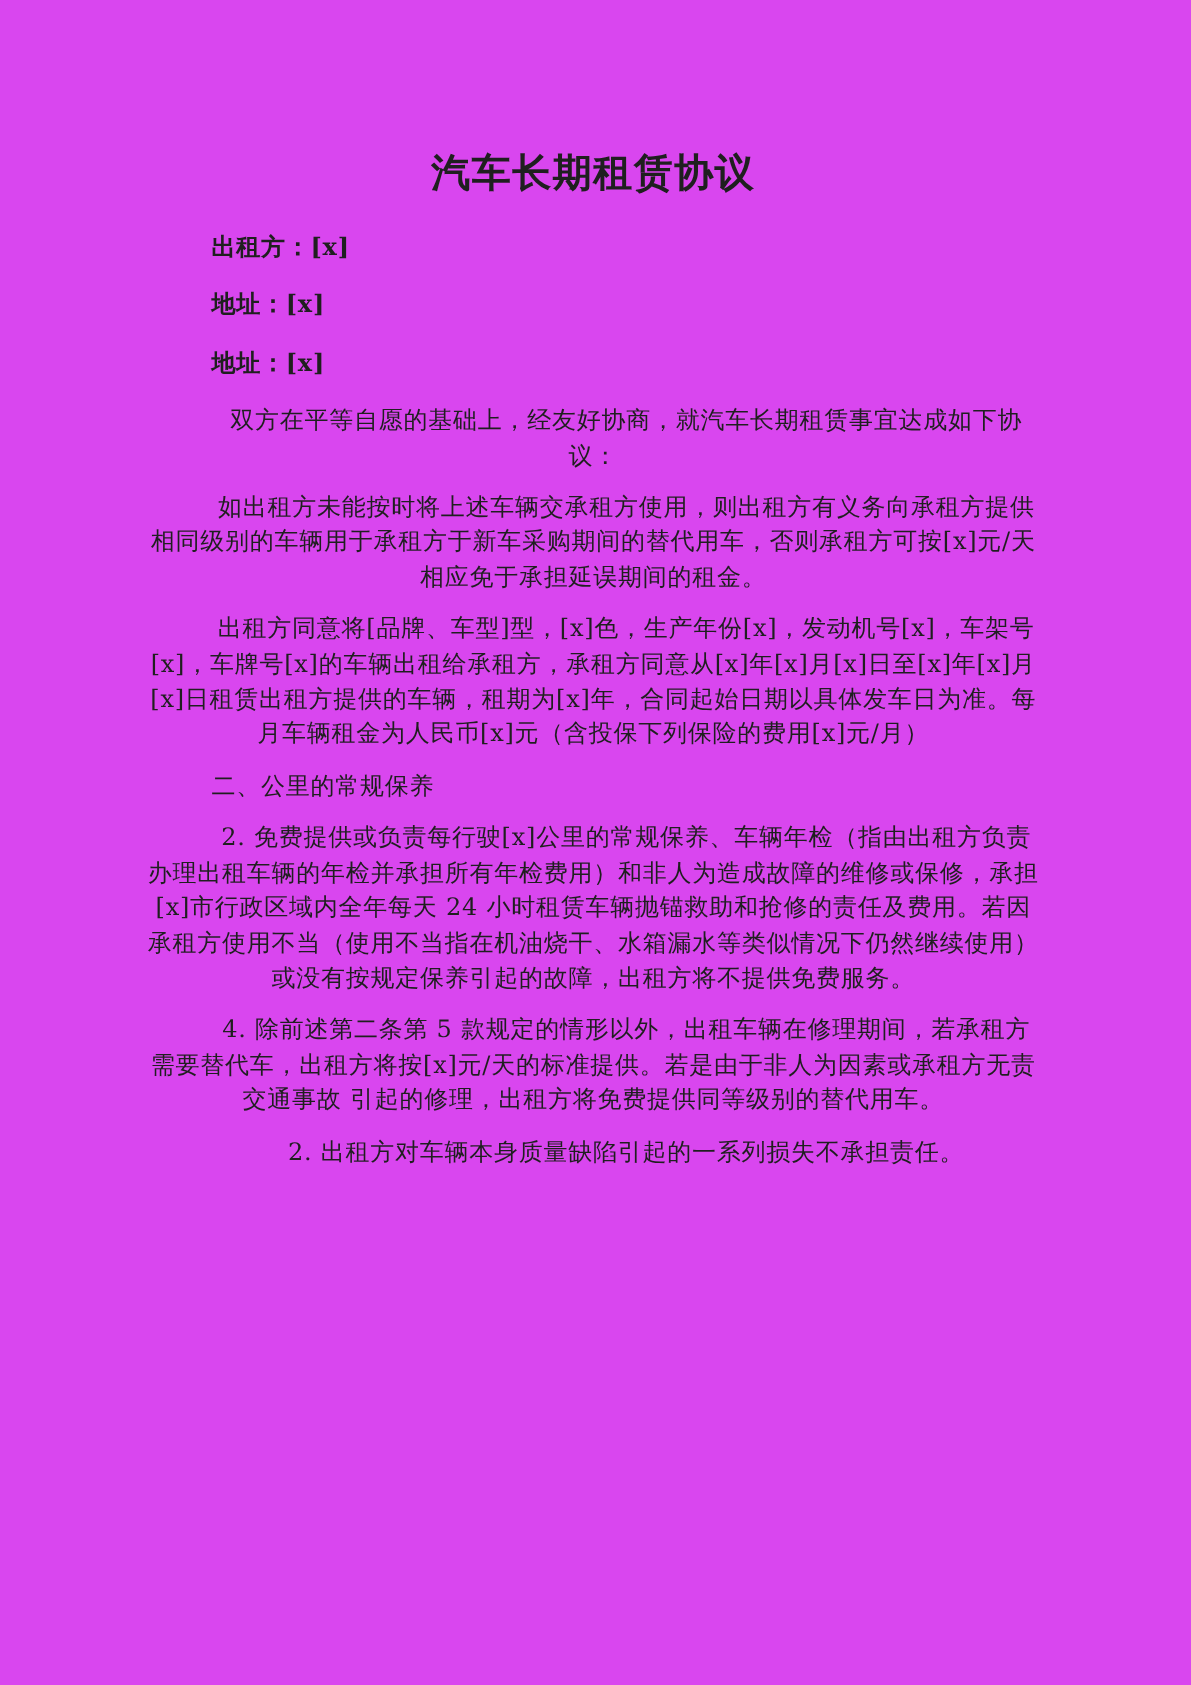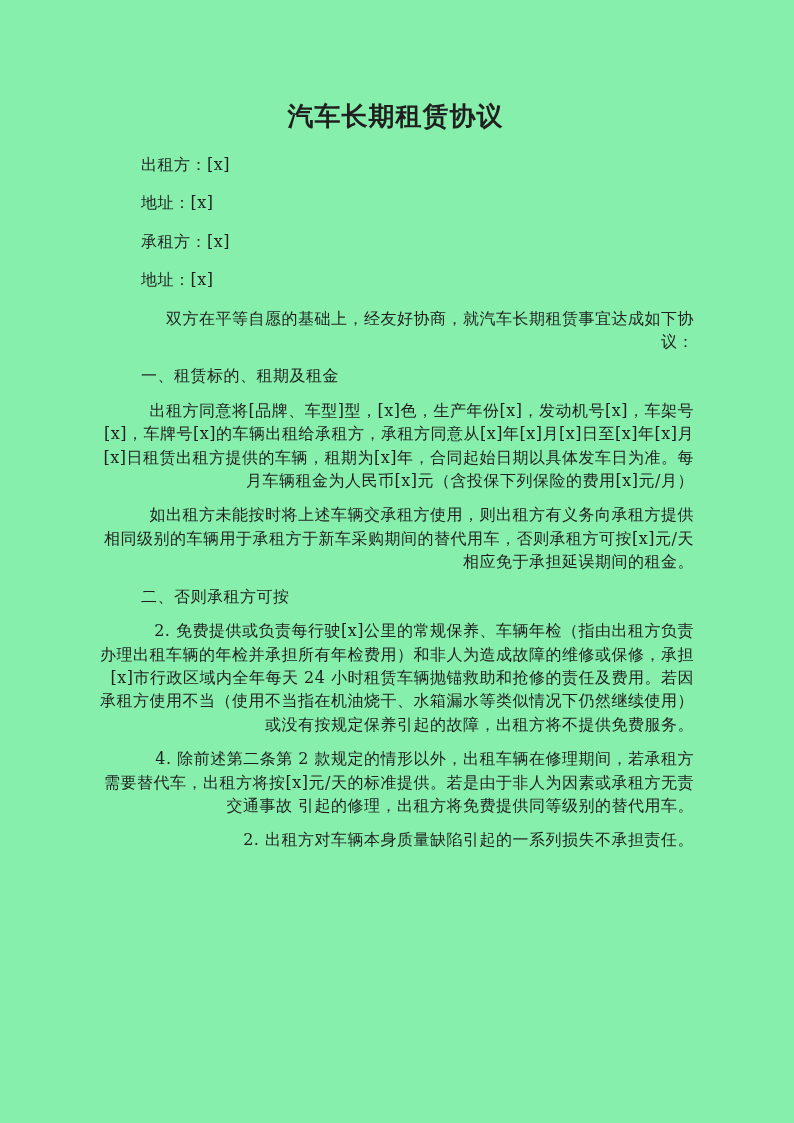--- a/index.html
+++ b/index.html
@@ -6,79 +6,78 @@
   html, body {
     margin: 0;
     padding: 0;
     background: #ffffff;
   }
   .page {
     position: relative;
     width: 794px;
     height: 1123px;
     margin: 0 auto;
-    background: #86efac;
+    background: #d946ef;
     box-sizing: border-box;
     padding: 99px 100px 40px 97px;
     overflow: hidden;
     font-family: "DejaVu Serif", "Liberation Serif", serif;
     color: #1f1f1f;
     font-size: 16px;
     letter-spacing: 0.5px;
   }
   .doc-title {
     font-size: 26px;
     font-weight: bold;
     text-align: center;
     line-height: 34px;
     margin: 0 0 20px 0;
     letter-spacing: 1px;
   }
   .info-line {
     line-height: 23.4px;
     margin: 0 0 15px 0;
     text-indent: 44px;
+    font-weight: bold;
   }
   .para {
     line-height: 23.4px;
     margin: 0 0 11px 0;
     text-indent: 44px;
-    text-align: right;
+    text-align: center;
   }
   .section-heading {
     line-height: 23.4px;
     margin: 0 0 11px 0;
     text-indent: 44px;
     font-weight: normal;
     font-size: 16px;
   }
 </style>
 </head>
 <body>
 
 <div class="page">
 
   <h1 class="doc-title">汽车长期租赁协议</h1>
 
   <p class="info-line">出租方：[x]</p>
   <p class="info-line">地址：[x]</p>
-  <p class="info-line">承租方：[x]</p>
   <p class="info-line">地址：[x]</p>
 
   <p class="para">双方在平等自愿的基础上，经友好协商，就汽车长期租赁事宜达成如下协议：</p>
 
-  <h2 class="section-heading">一、租赁标的、租期及租金</h2>
+
+  <p class="para">如出租方未能按时将上述车辆交承租方使用，则出租方有义务向承租方提供相同级别的车辆用于承租方于新车采购期间的替代用车，否则承租方可按[x]元/天相应免于承担延误期间的租金。</p>
 
   <p class="para">出租方同意将[品牌、车型]型，[x]色，生产年份[x]，发动机号[x]，车架号[x]，车牌号[x]的车辆出租给承租方，承租方同意从[x]年[x]月[x]日至[x]年[x]月[x]日租赁出租方提供的车辆，租期为[x]年，合同起始日期以具体发车日为准。每月车辆租金为人民币[x]元（含投保下列保险的费用[x]元/月）</p>
 
-  <p class="para">如出租方未能按时将上述车辆交承租方使用，则出租方有义务向承租方提供相同级别的车辆用于承租方于新车采购期间的替代用车，否则承租方可按[x]元/天相应免于承担延误期间的租金。</p>
-
-  <h2 class="section-heading">二、否则承租方可按</h2>
+  <h2 class="section-heading">二、公里的常规保养</h2>
 
 
   <p class="para">2. 免费提供或负责每行驶[x]公里的常规保养、车辆年检（指由出租方负责办理出租车辆的年检并承担所有年检费用）和非人为造成故障的维修或保修，承担[x]市行政区域内全年每天 24 小时租赁车辆抛锚救助和抢修的责任及费用。若因承租方使用不当（使用不当指在机油烧干、水箱漏水等类似情况下仍然继续使用）或没有按规定保养引起的故障，出租方将不提供免费服务。</p>
 
 
-  <p class="para">4. 除前述第二条第 2 款规定的情形以外，出租车辆在修理期间，若承租方需要替代车，出租方将按[x]元/天的标准提供。若是由于非人为因素或承租方无责 交通事故 引起的修理，出租方将免费提供同等级别的替代用车。</p>
+  <p class="para">4. 除前述第二条第 5 款规定的情形以外，出租车辆在修理期间，若承租方需要替代车，出租方将按[x]元/天的标准提供。若是由于非人为因素或承租方无责 交通事故 引起的修理，出租方将免费提供同等级别的替代用车。</p>
 
   <p class="para">2. 出租方对车辆本身质量缺陷引起的一系列损失不承担责任。</p>
 
 </div>
 
 </body></html>

